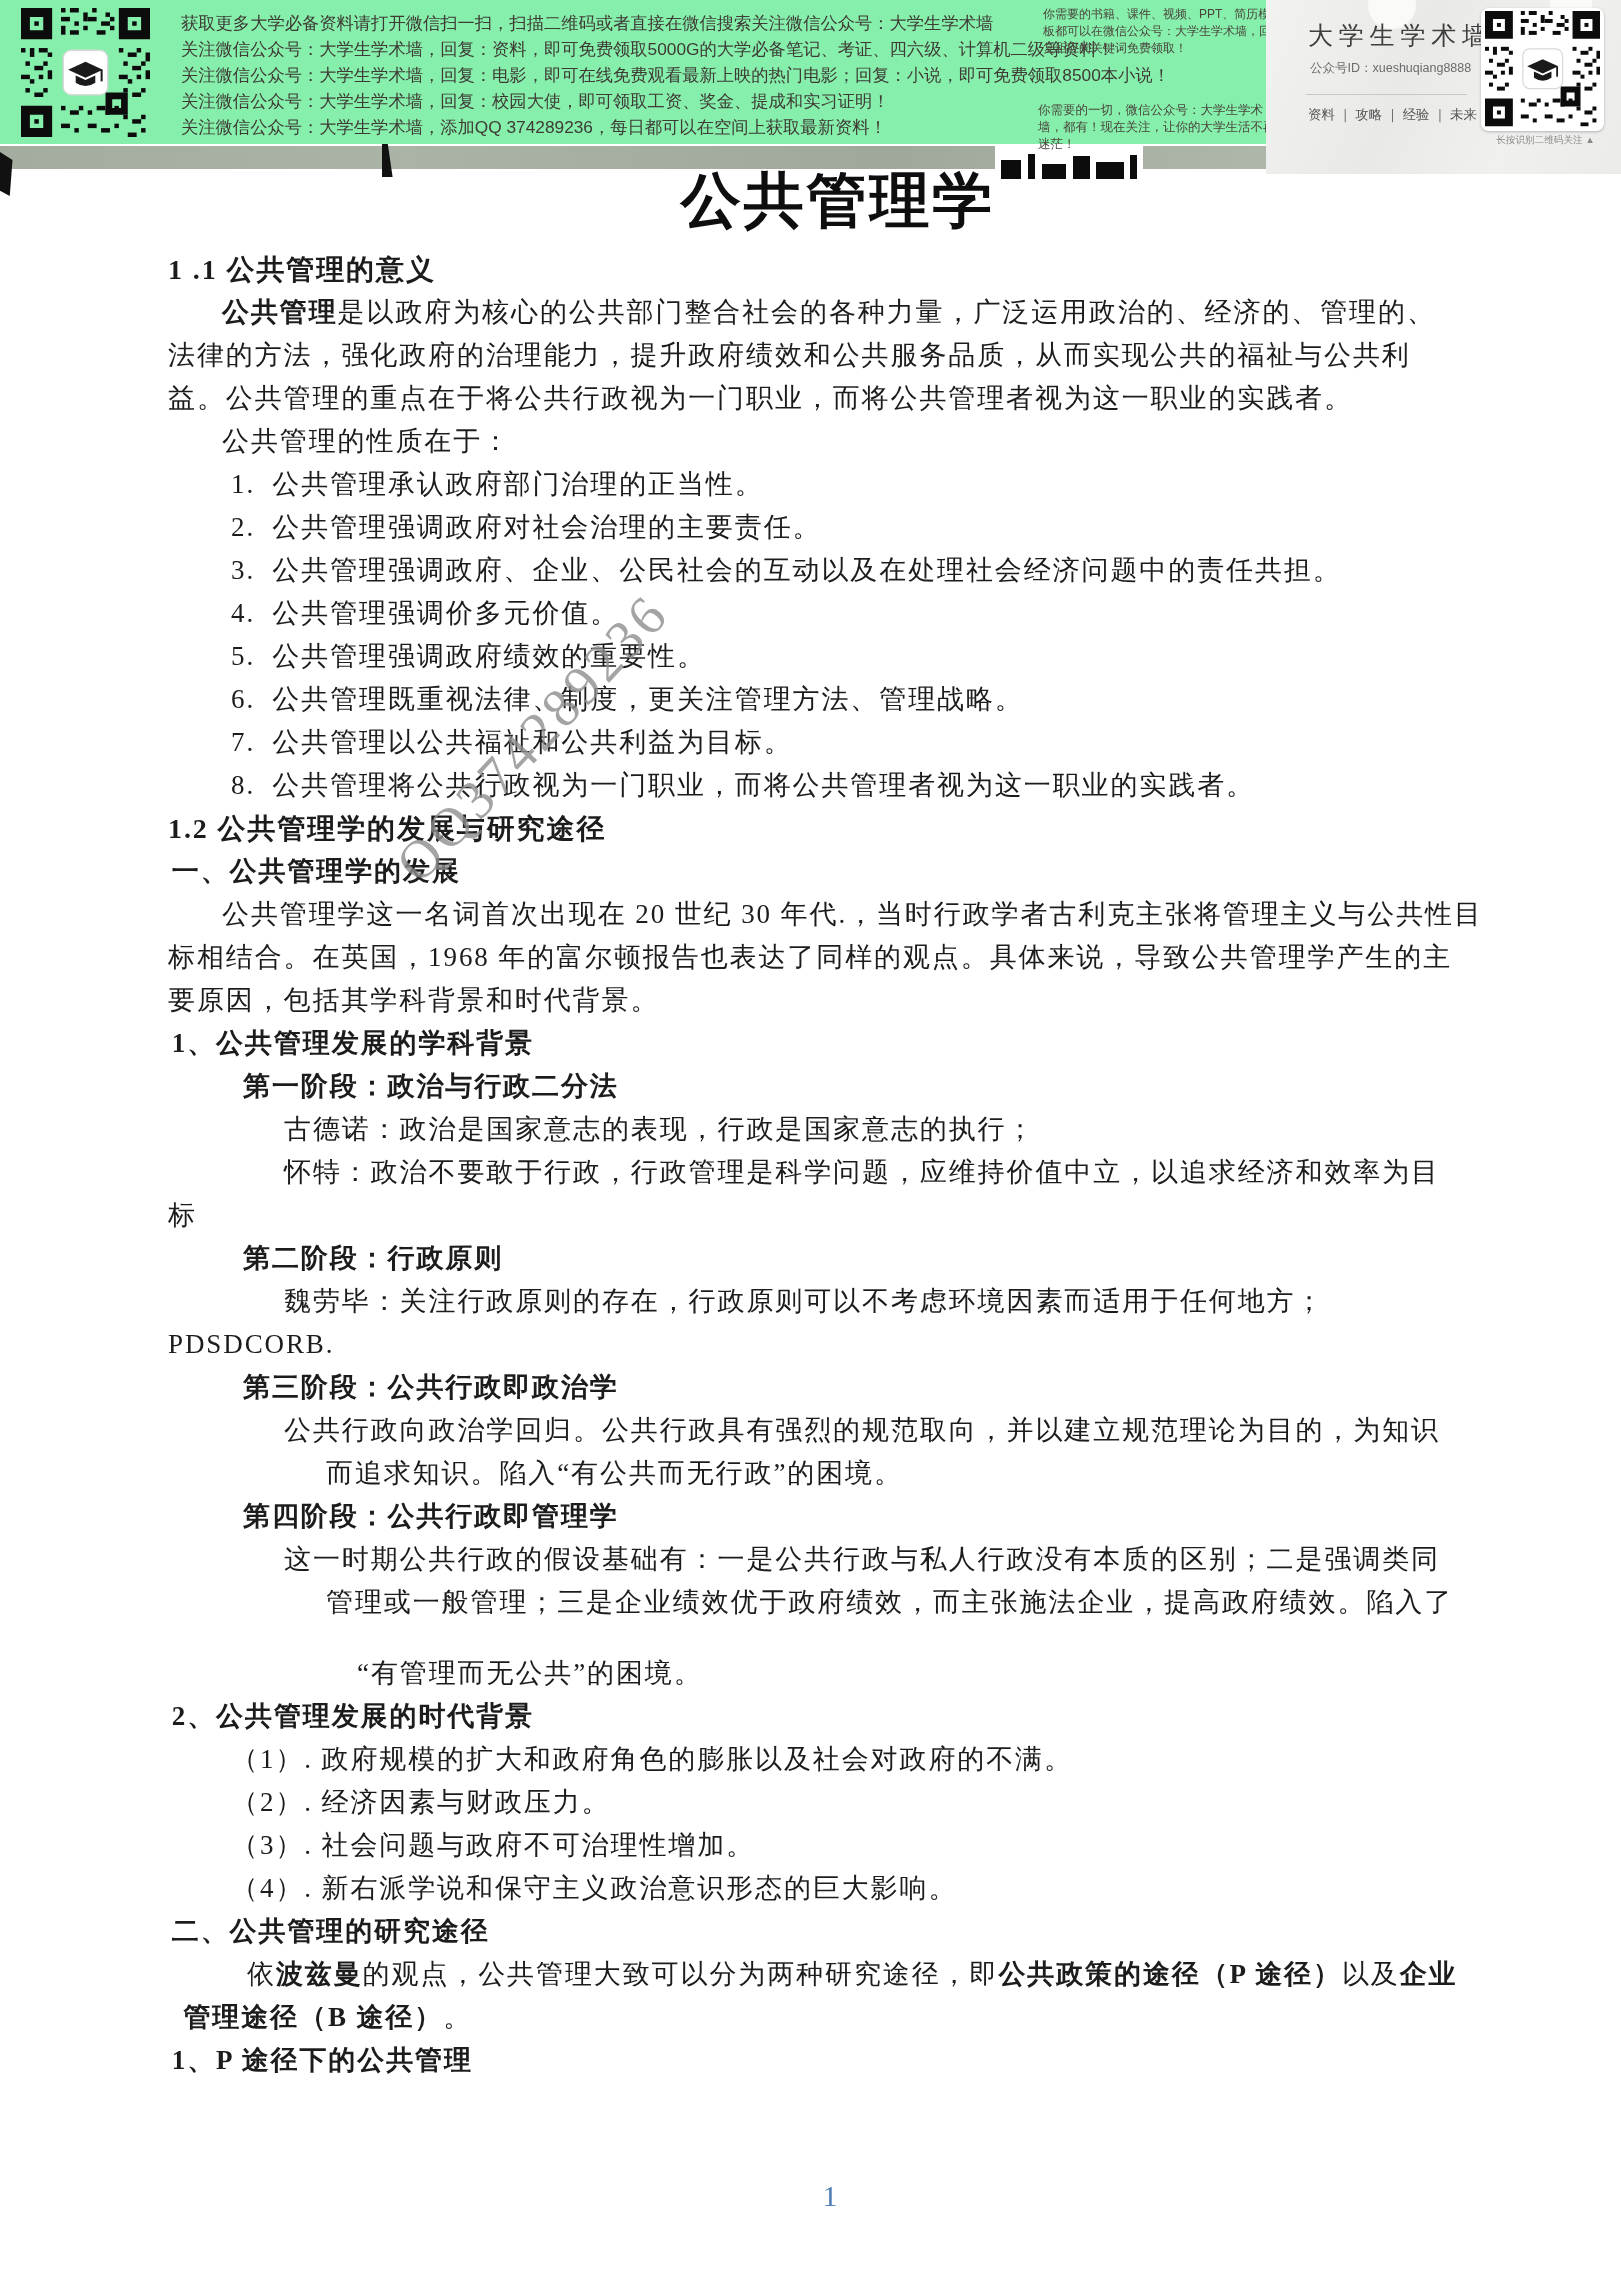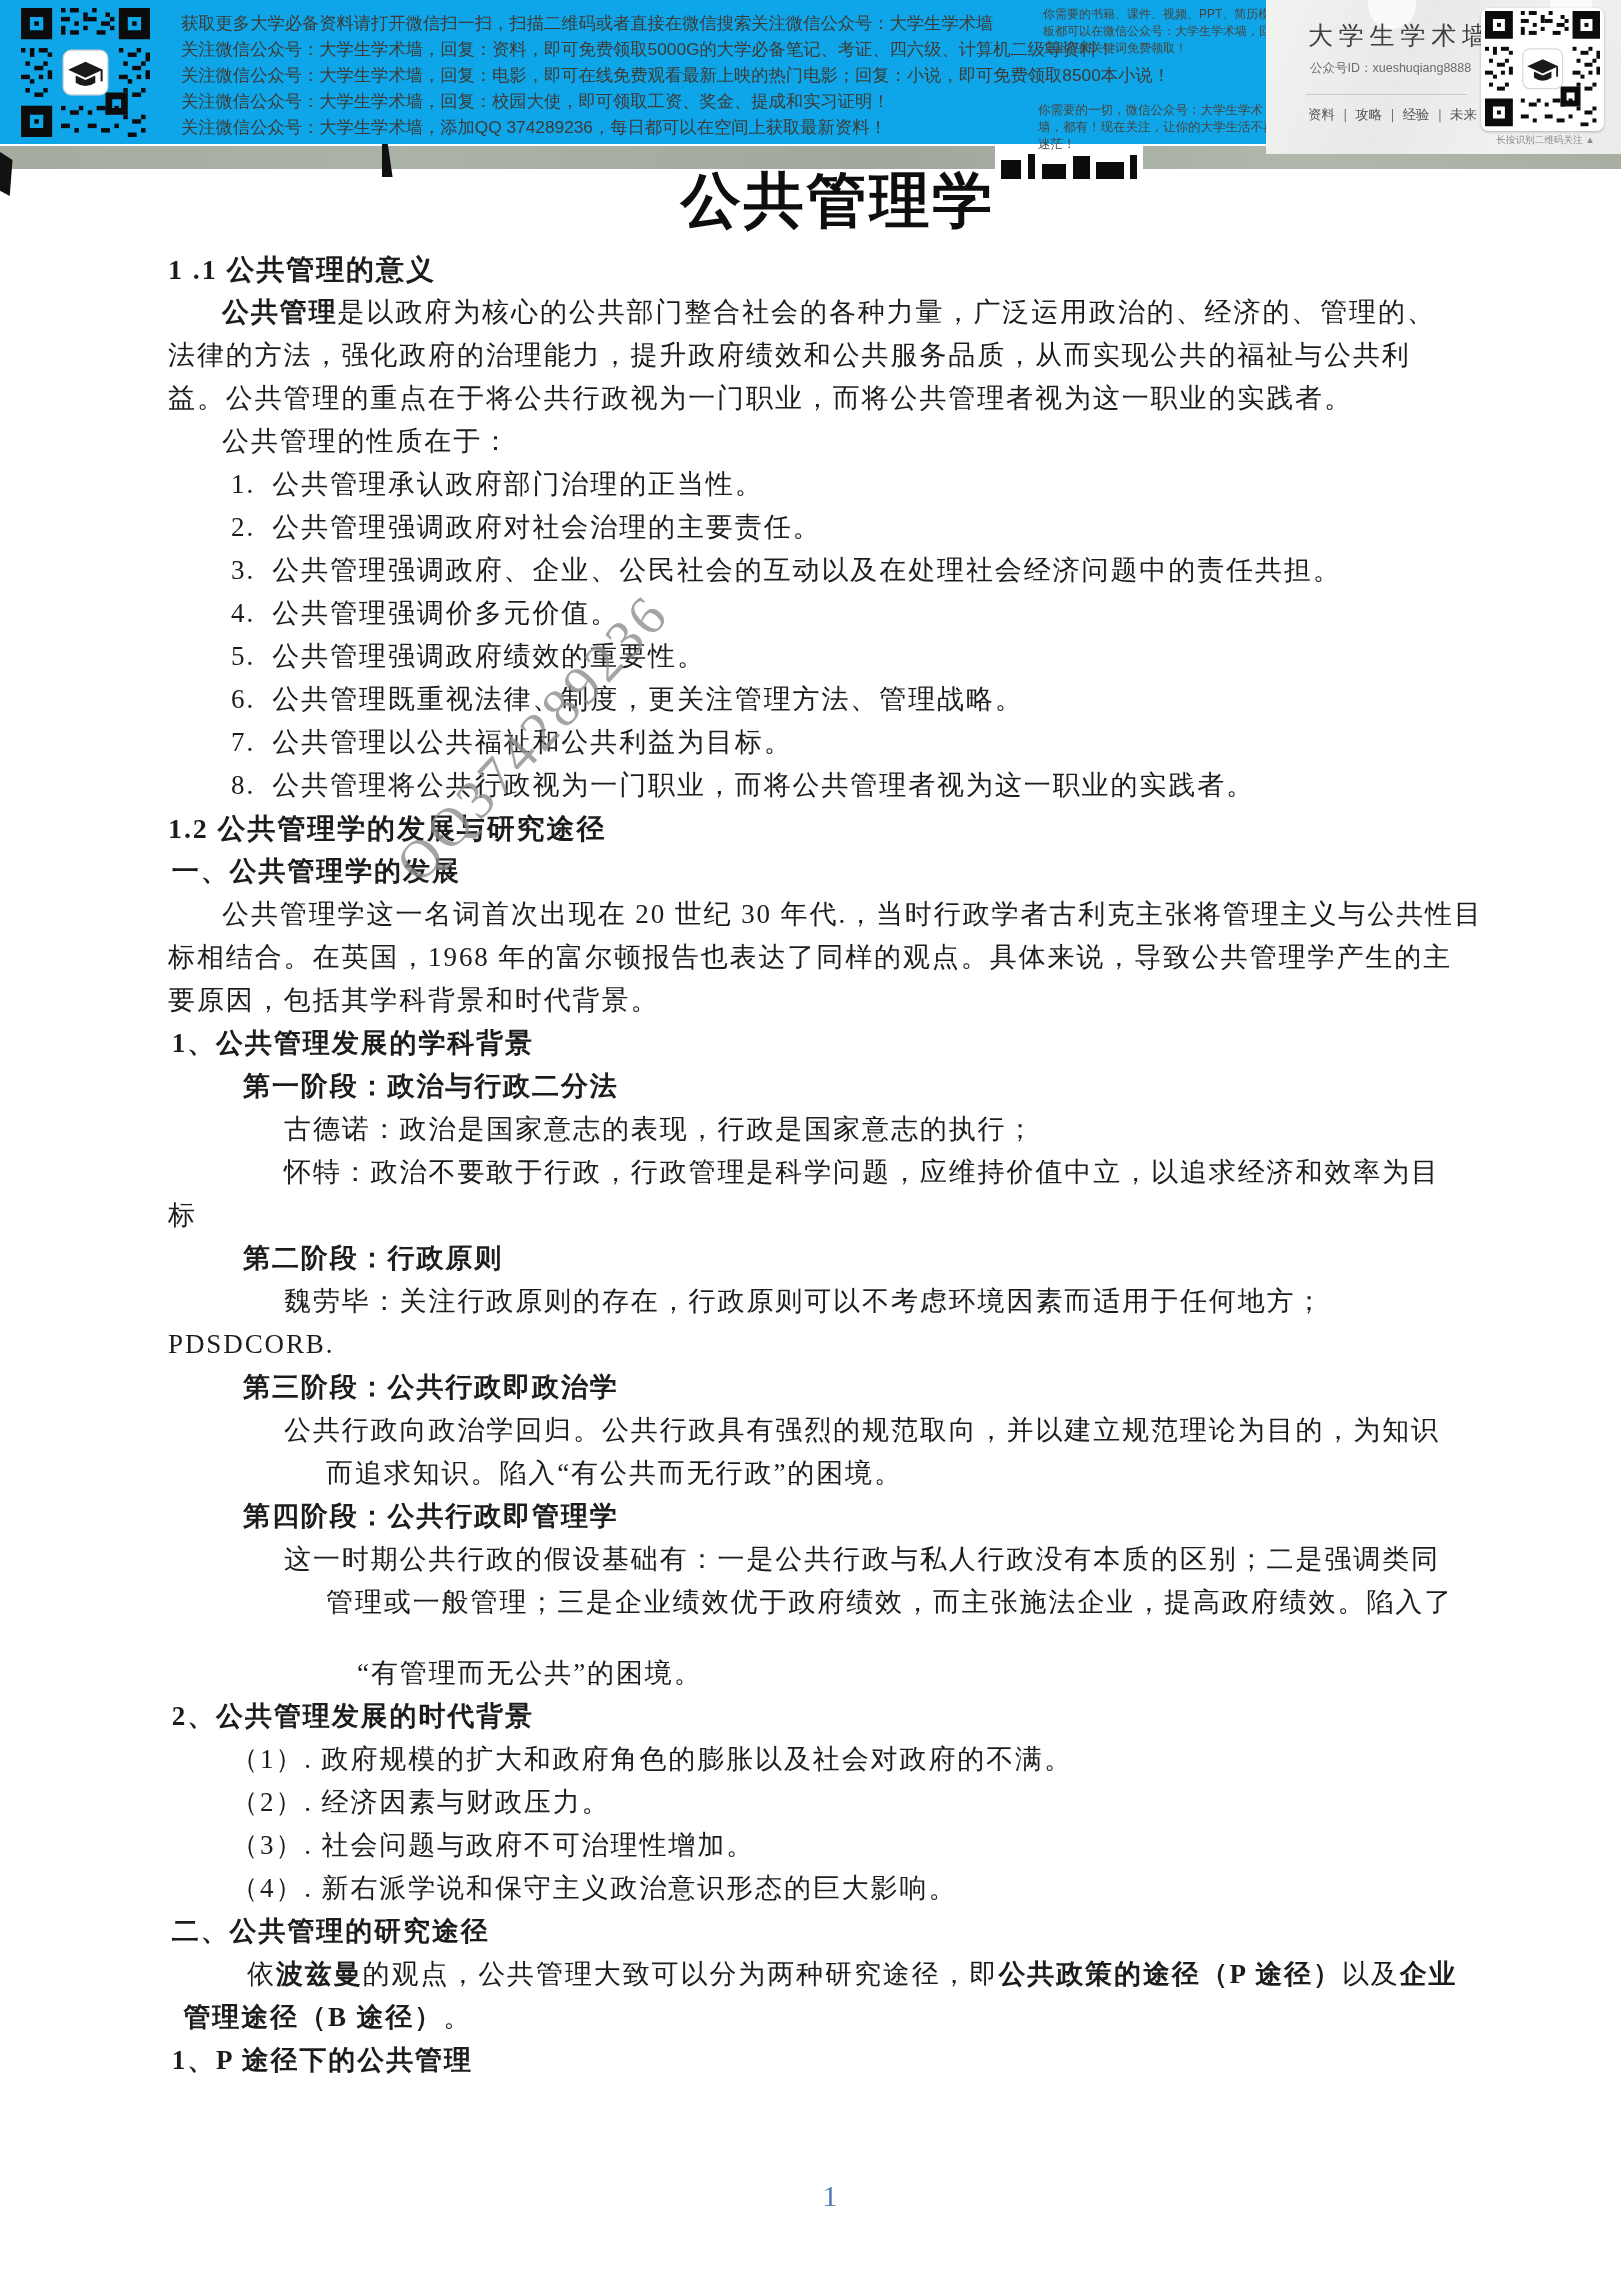--- a/index.html
+++ b/index.html
@@ -1,34 +1,34 @@
 <!DOCTYPE html>
 <html><head>
 <meta charset="utf-8">
 <style>
   html,body{margin:0;padding:0;background:#ffffff;}
   body{width:1622px;height:2290px;position:relative;overflow:hidden;
        font-family:"Liberation Serif","DejaVu Serif",serif;color:#1f1f1f;}
 
   
-  .banner{position:absolute;left:0;top:0;width:1622px;height:144px;background:#0ea5e9;z-index:5;}
+  .banner{position:absolute;left:0;top:0;width:1622px;height:144px;background:#86efac;z-index:5;}
   .banner-qr{position:absolute;left:21px;top:7.7px;width:129px;height:129px;}
   .banner-text{position:absolute;left:181px;top:9.6px;width:874px;
                font-family:"Liberation Sans","DejaVu Sans",sans-serif;
                font-size:17.3px;line-height:26px;color:#3e3a34;}
   .banner-line{white-space:nowrap;}
   .banner-notes{position:absolute;left:1043px;top:6px;width:236px;
                 font-family:"Liberation Sans","DejaVu Sans",sans-serif;
                 font-size:12px;line-height:17px;color:#4a443c;}
   .note-2{position:absolute;left:1038px;top:102px;width:246px;
           font-family:"Liberation Sans","DejaVu Sans",sans-serif;
           font-size:12.5px;line-height:17px;color:#4a443c;}
 
   
-  .card{position:absolute;left:1266px;top:0;width:355px;height:154px;z-index:6;overflow:hidden;
+  .card{position:absolute;left:1266px;top:0;width:355px;height:174px;z-index:6;overflow:hidden;
         background:linear-gradient(115deg,#f2f2f0 0%,#e9e9e7 40%,#f0f0ee 70%,#ebebe9 100%);
         font-family:"Liberation Sans","DejaVu Sans",sans-serif;}
   .card .circ{position:absolute;border-radius:50%;background:#fafaf8;}
   .card-title{position:absolute;left:42px;top:19px;font-size:25px;letter-spacing:5.8px;color:#3f3f3f;}
   .card-id{position:absolute;left:44px;top:60px;font-size:12.5px;color:#6b6b6b;}
   .card-div{position:absolute;left:40px;top:94px;width:161px;height:1px;background:#c8c8c6;}
   .card-nav{position:absolute;left:42px;top:106px;font-size:13.4px;color:#555;}
   .card-qr{position:absolute;left:215px;top:7.7px;width:123px;height:123px;background:#fff;
            border-radius:7.7px;padding:3.8px;box-sizing:border-box;box-shadow:0 1px 2.9px rgba(0,0,0,.25);}
   .card-cap{position:absolute;left:217px;top:134px;width:125px;text-align:center;

